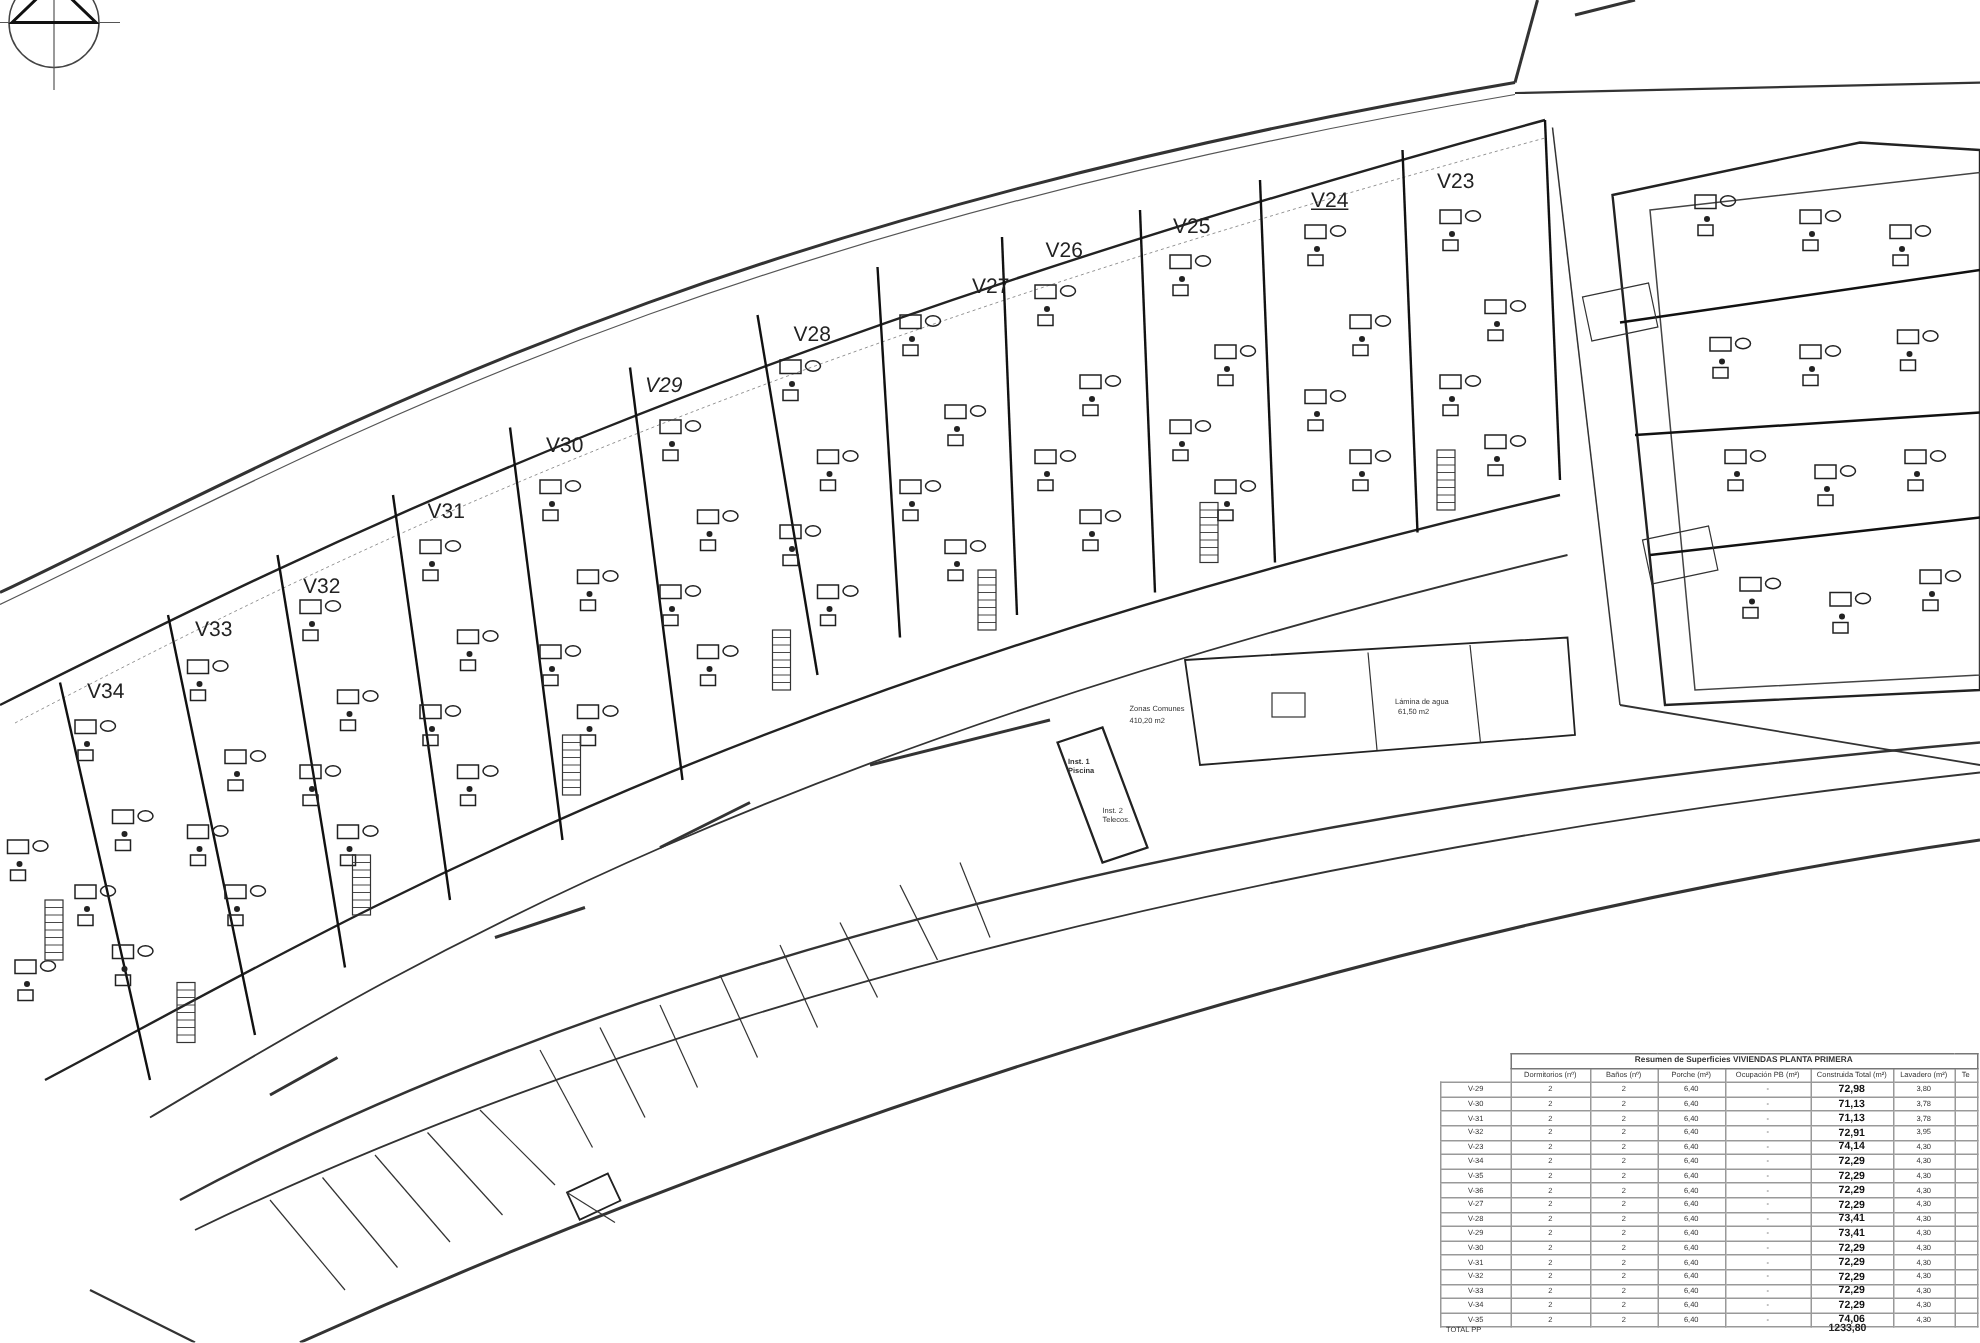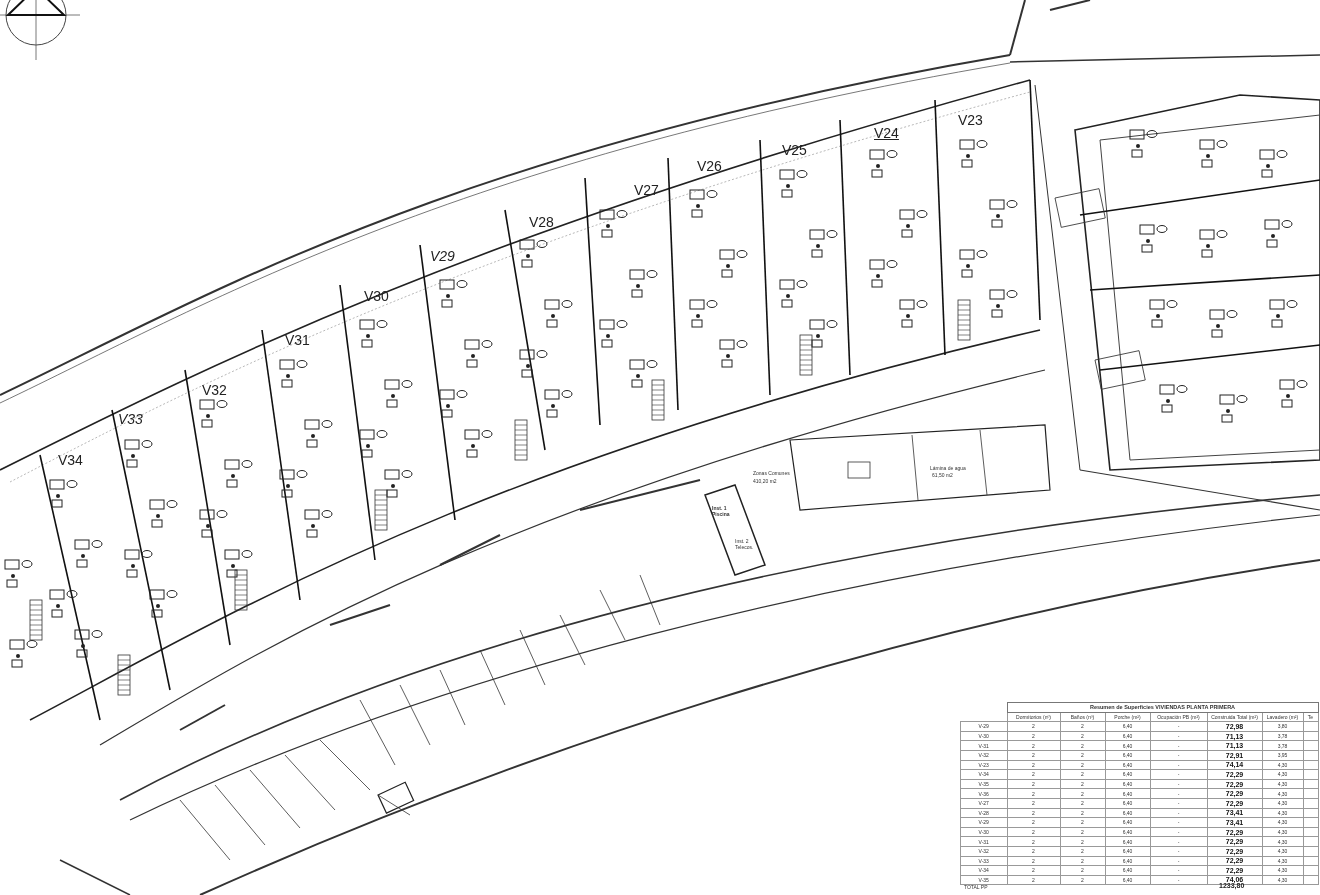--- a/index.html
+++ b/index.html
@@ -195,27 +195,27 @@
   <path d="M705 495 L735 485 L765 565 L735 575 Z" fill="none" stroke="#222" stroke-width="1.5"></path>
 
   <rect x="378" y="795" width="30" height="20" fill="none" stroke="#222" stroke-width="1.2" transform="rotate(-25 378 795)"></rect>
   <line x1="378" y1="795" x2="410" y2="815" stroke="#333" stroke-width="0.8"></line>
 </svg>
 
 <div class="unit-label" style="left:958px;top:72px;">V23</div>
 <div class="unit-label" style="left:874px;top:85px;text-decoration:underline;">V24</div>
 <div class="unit-label" style="left:782px;top:102px;">V25</div>
 <div class="unit-label" style="left:697px;top:118px;">V26</div>
-<div class="unit-label" style="left:634px;top:142px;text-align:center;">V27</div>
+<div class="unit-label" style="left:648px;top:142px;text-align:center;">V27</div>
 <div class="unit-label" style="left:529px;top:174px;">V28</div>
 <div class="unit-label" style="left:430px;top:208px;font-style:italic;">V29</div>
 <div class="unit-label" style="left:364px;top:248px;">V30</div>
 <div class="unit-label" style="left:285px;top:292px;">V31</div>
 <div class="unit-label" style="left:202px;top:342px;">V32</div>
-<div class="unit-label" style="left:118px;top:371px;font-style:italic;">V33</div>
+<div class="unit-label" style="left:130px;top:371px;">V33</div>
 <div class="unit-label" style="left:58px;top:412px;">V34</div>
 
 <div class="tiny" style="left:753px;top:470px;">Zonas Comunes</div>
 <div class="tiny" style="left:753px;top:478px;">410,20 m2</div>
 <div class="tiny" style="left:930px;top:465px;">Lámina de agua</div>
 <div class="tiny" style="left:932px;top:472px;">61,50 m2</div>
 <div class="tiny" style="left:712px;top:505px;width:22px;white-space:normal;font-weight:bold;">Inst. 1 Piscina</div>
 <div class="tiny" style="left:735px;top:538px;width:22px;white-space:normal;">Inst. 2 Telecos.</div>
 
 <table id="summary-table">

